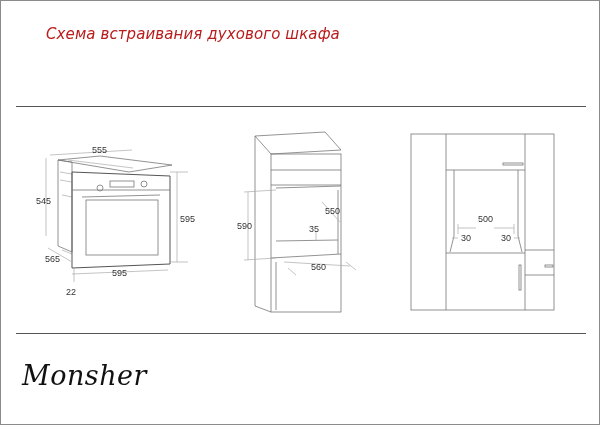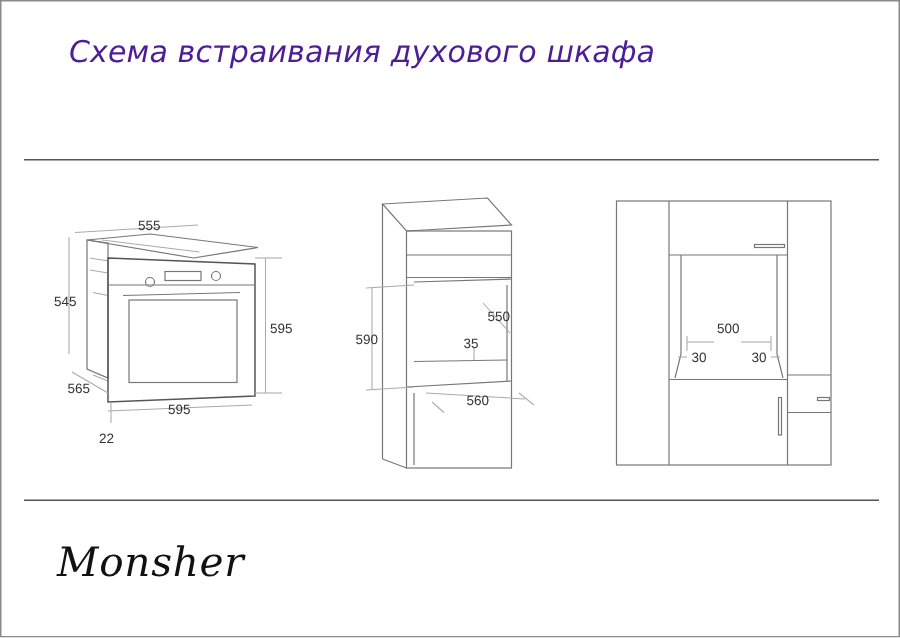--- a/index.html
+++ b/index.html
@@ -1,20 +1,20 @@
 <!DOCTYPE html>
 <html><head>
 <meta charset="utf-8">
 <style>
   html,body{margin:0;padding:0;background:#fff;}
   body{width:600px;height:425px;overflow:hidden;position:relative;font-family:"DejaVu Sans",sans-serif;}
   .frame{position:absolute;left:0;top:0;width:598px;height:423px;border:1px solid #8a8a8a;background:#fff;}
-  .title{position:absolute;left:46px;top:20px;font-size:20px;line-height:28px;color:#4c1d95;font-style:italic;font-family:"DejaVu Sans",sans-serif;letter-spacing:0.1px;}
+  .title{position:absolute;left:46px;top:20px;font-size:15px;line-height:28px;color:#b91c1c;font-style:italic;font-family:"DejaVu Sans",sans-serif;letter-spacing:0.1px;}
   .rule{position:absolute;left:16px;width:570px;height:1px;background:#555;}
-  .logo{position:absolute;left:22px;top:360px;font-family:"DejaVu Serif",serif;font-style:italic;font-size:27px;color:#111;letter-spacing:0.5px;margin-left:16px;}
+  .logo{position:absolute;left:22px;top:360px;font-family:"DejaVu Serif",serif;font-style:italic;font-size:27px;color:#111;letter-spacing:0.5px;}
   svg text{font-family:"Liberation Sans",sans-serif;font-size:9px;fill:#333;}
   .ln{stroke:#777;stroke-width:0.8;fill:none;}
   .lnd{stroke:#555;stroke-width:1;fill:none;}
   .lnl{stroke:#aaa;stroke-width:0.7;fill:none;}
 </style>
 </head>
 <body>
 
 <div class="frame"></div>
 

